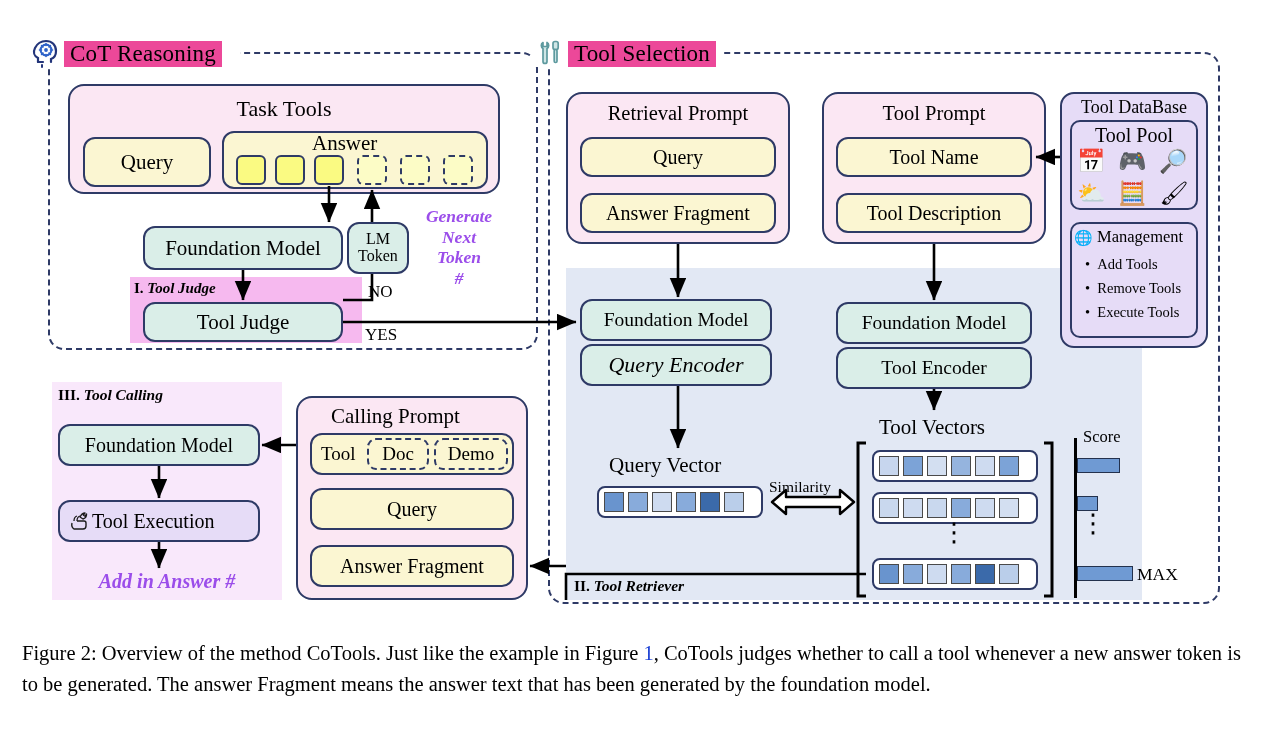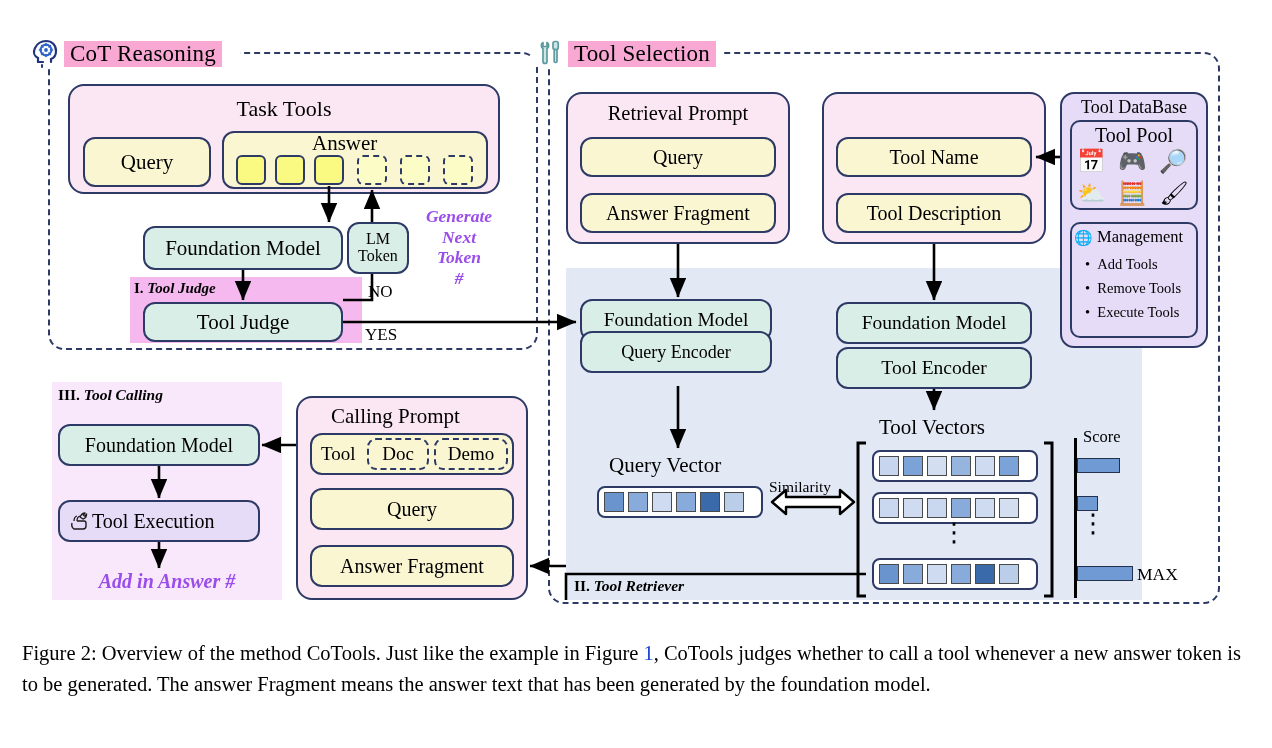--- a/index.html
+++ b/index.html
@@ -7,21 +7,21 @@
   .fig{position:absolute;left:0;top:0;width:1272px;height:630px;}
   .abs{position:absolute;box-sizing:border-box;}
 
   
   .region{
     position:absolute;box-sizing:border-box;
     border:2.5px dashed #2e3a66;border-radius:16px;
   }
 
   
-  .sect-title{position:absolute;font-size:23px;letter-spacing:.2px;white-space:nowrap;background:#f9a8d4;padding:0 6px;}
+  .sect-title{position:absolute;font-size:23px;letter-spacing:.2px;white-space:nowrap;background:#ec4899;padding:0 6px;}
 
   
   .box{position:absolute;box-sizing:border-box;display:flex;align-items:center;justify-content:center;
        border:2.2px solid #2e3a66;border-radius:12px;text-align:center;line-height:1.05;}
   .pink{background:#fbe7f3;}
   .cream{background:#fbf6d2;}
   .mint{background:#daeee8;}
   .lilac{background:#e6dcf7;}
   .hotpink{background:#f6b9ef;border:none;border-radius:0;}
   .palepink{background:#f9e8fb;border:none;border-radius:0;}
@@ -141,20 +141,21 @@
   <div class="box pink" style="left:566px;top:92px;width:224px;height:152px;border-radius:16px;"></div>
   <div class="title-in" style="left:566px;width:224px;top:102px;font-size:20.5px;">Retrieval Prompt</div>
   <div class="box cream" style="left:580px;top:137px;width:196px;height:40px;font-size:20px;">
     <span>Query</span>
   </div>
   <div class="box cream" style="left:580px;top:193px;width:196px;height:40px;font-size:20px;">
     <span>Answer Fragment</span>
   </div>
 
   <div class="box pink" style="left:822px;top:92px;width:224px;height:152px;border-radius:16px;"></div>
+  <div class="title-in" style="left:822px;width:224px;top:102px;font-size:20.5px;">Tool Prompt</div>
   <div class="box cream" style="left:836px;top:137px;width:196px;height:40px;font-size:20px;">
     <span>Tool Name</span>
   </div>
   <div class="box cream" style="left:836px;top:193px;width:196px;height:40px;font-size:20px;">
     <span>Tool Description</span>
   </div>
 
   <div class="box lilac" style="left:1060px;top:92px;width:148px;height:256px;border-radius:14px;"></div>
   <div class="title-in" style="left:1060px;width:148px;top:97px;font-size:18px;">Tool DataBase</div>
 
@@ -171,21 +172,21 @@
   <div class="box lilac" style="left:1070px;top:222px;width:128px;height:116px;border-radius:10px;"></div>
   <div class="icon-cell" style="left:1074px;top:228px;width:20px;height:20px;font-size:15px;">🌐</div>
   <div class="lbl" style="left:1097px;top:227px;font-size:16.5px;">Management</div>
   <div class="bullet" style="left:1085px;top:256px;">•&nbsp;&nbsp;<span>Add Tools</span></div>
   <div class="bullet" style="left:1085px;top:280px;">•&nbsp;&nbsp;<span>Remove Tools</span></div>
   <div class="bullet" style="left:1085px;top:304px;">•&nbsp;&nbsp;<span>Execute Tools</span></div>
 
   <div class="box mint" style="left:580px;top:299px;width:192px;height:42px;font-size:19.5px;">
     <span>Foundation Model</span>
   </div>
-  <div class="box mint" style="left:580px;top:331px;width:192px;height:42px;font-size:18px;">
+  <div class="box mint" style="left:580px;top:344px;width:192px;height:42px;font-size:22px;font-style:italic;">
     <span>Query Encoder</span>
   </div>
 
   <div class="box mint" style="left:836px;top:302px;width:196px;height:42px;font-size:19.5px;">
     <span>Foundation Model</span>
   </div>
   <div class="box mint" style="left:836px;top:347px;width:196px;height:42px;font-size:19.5px;justify-content:center;">
     <span>Tool Encoder</span>
   </div>
 

